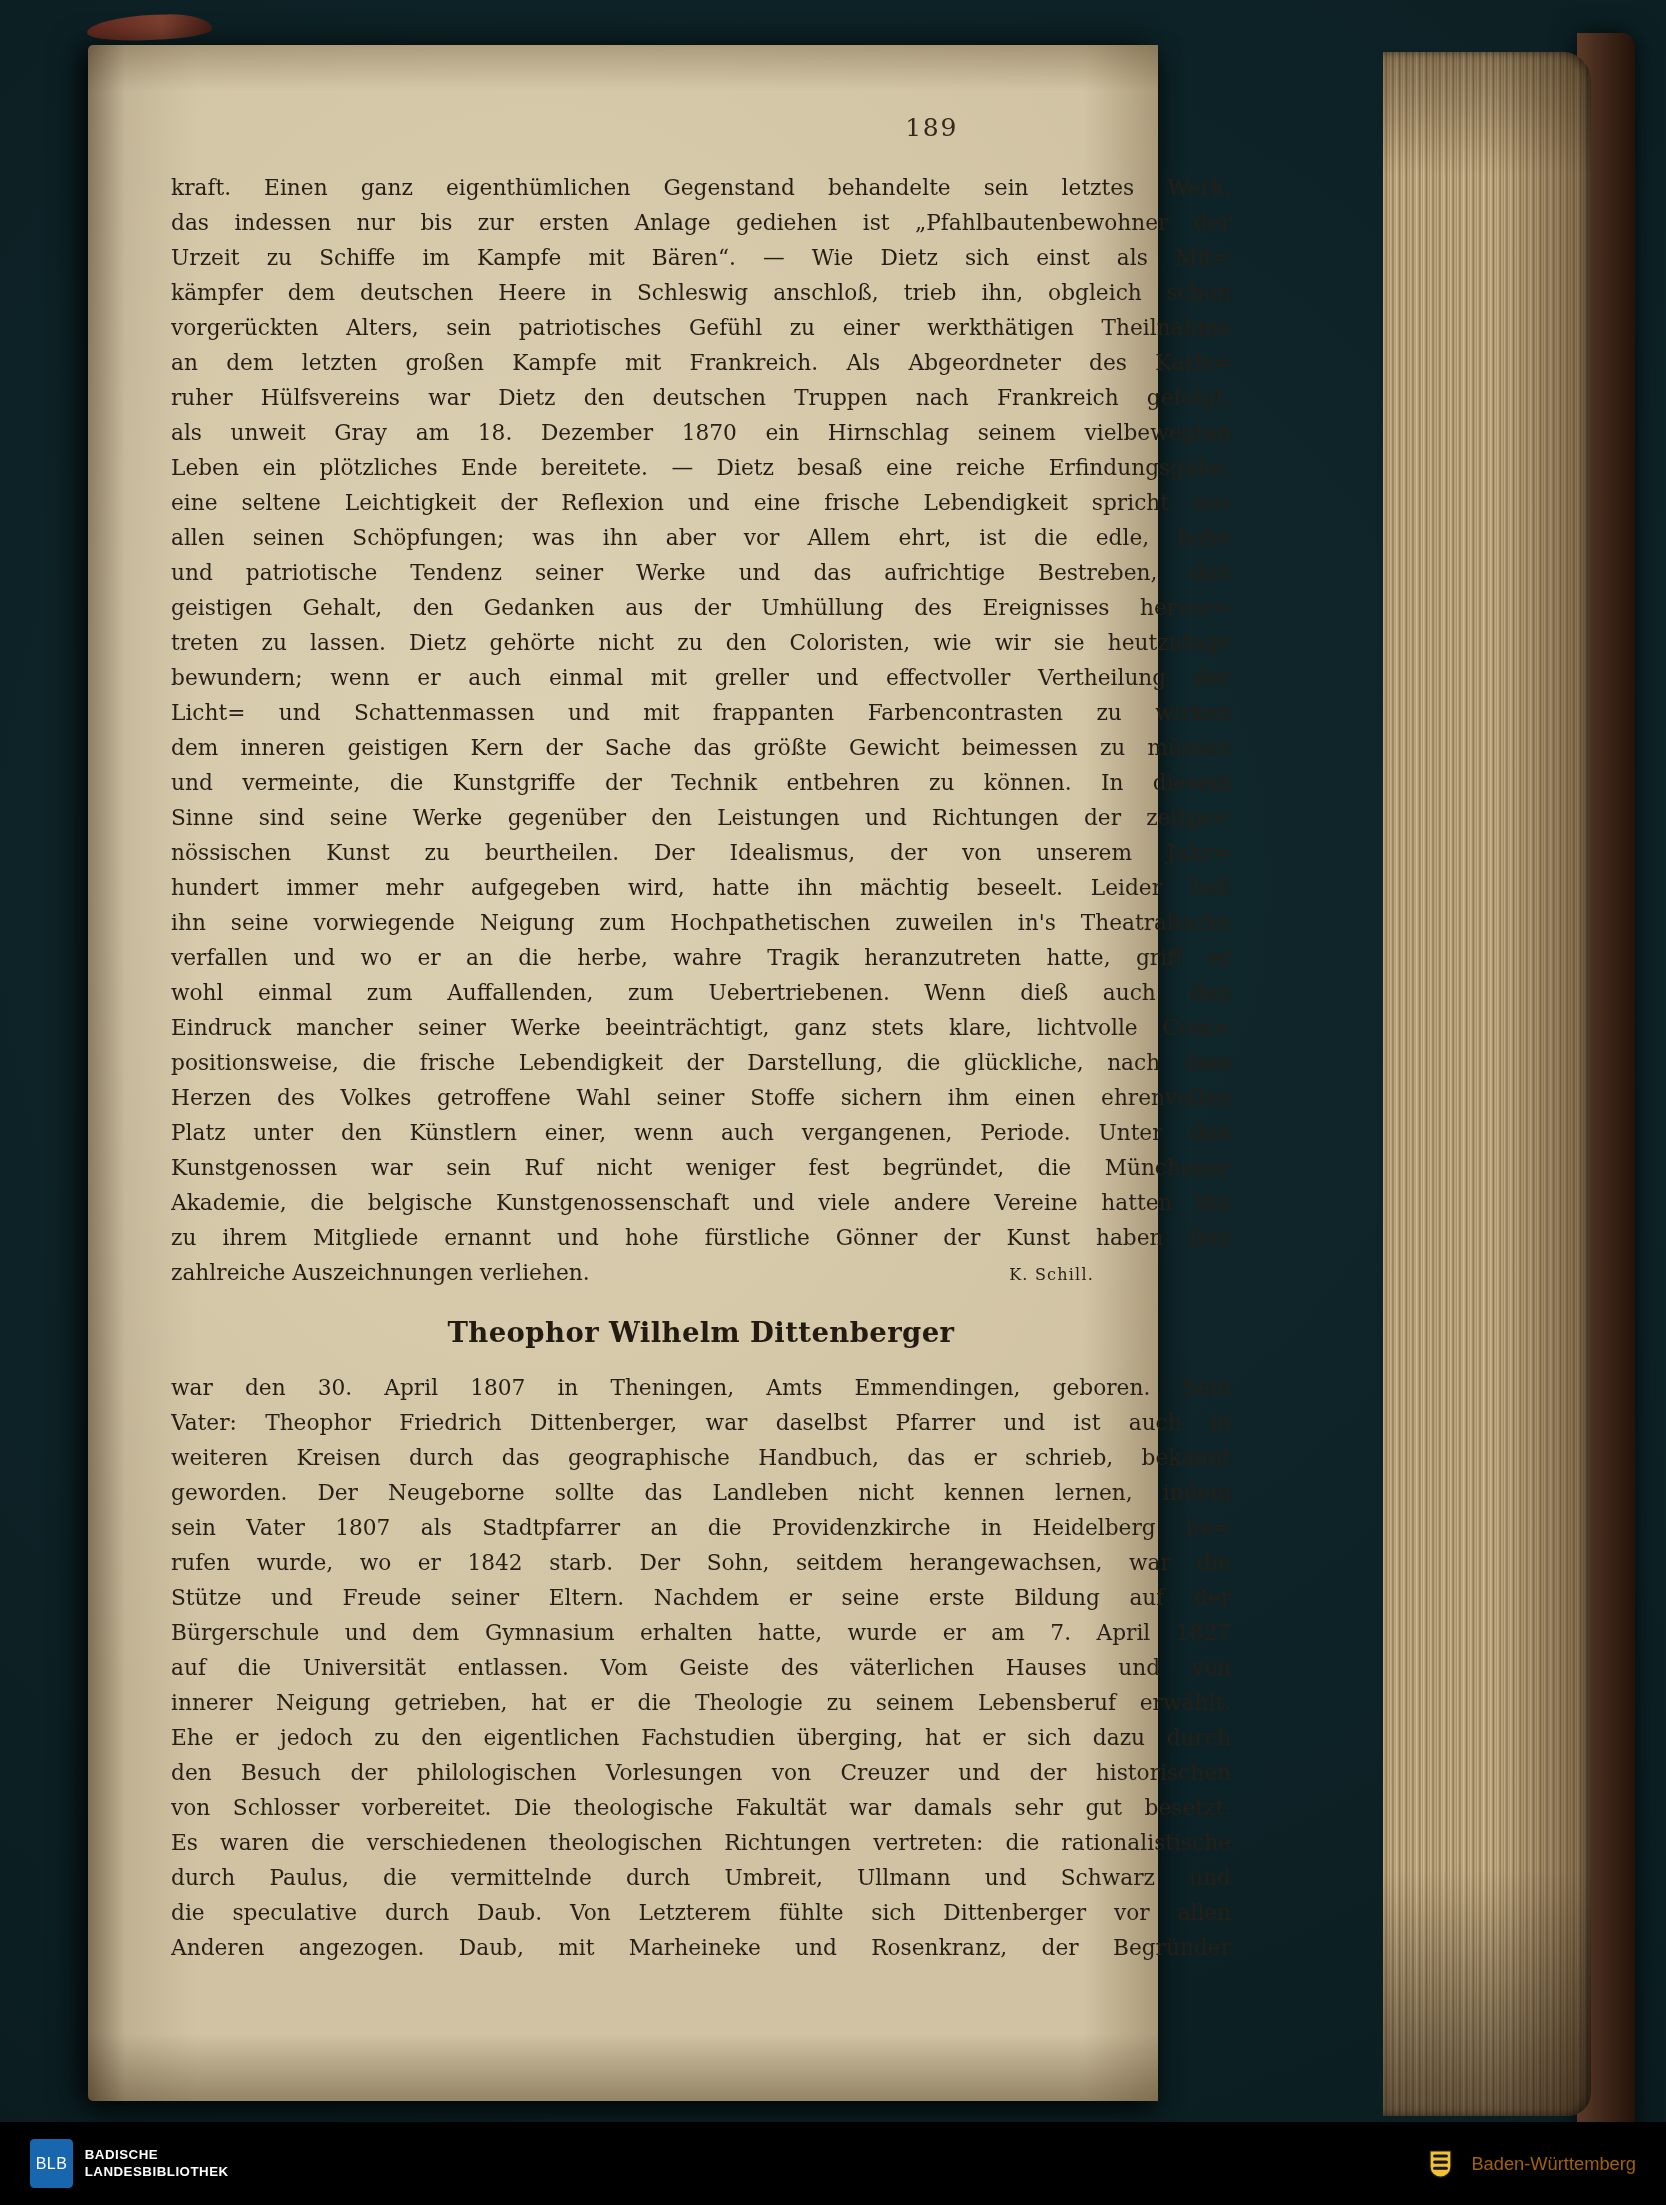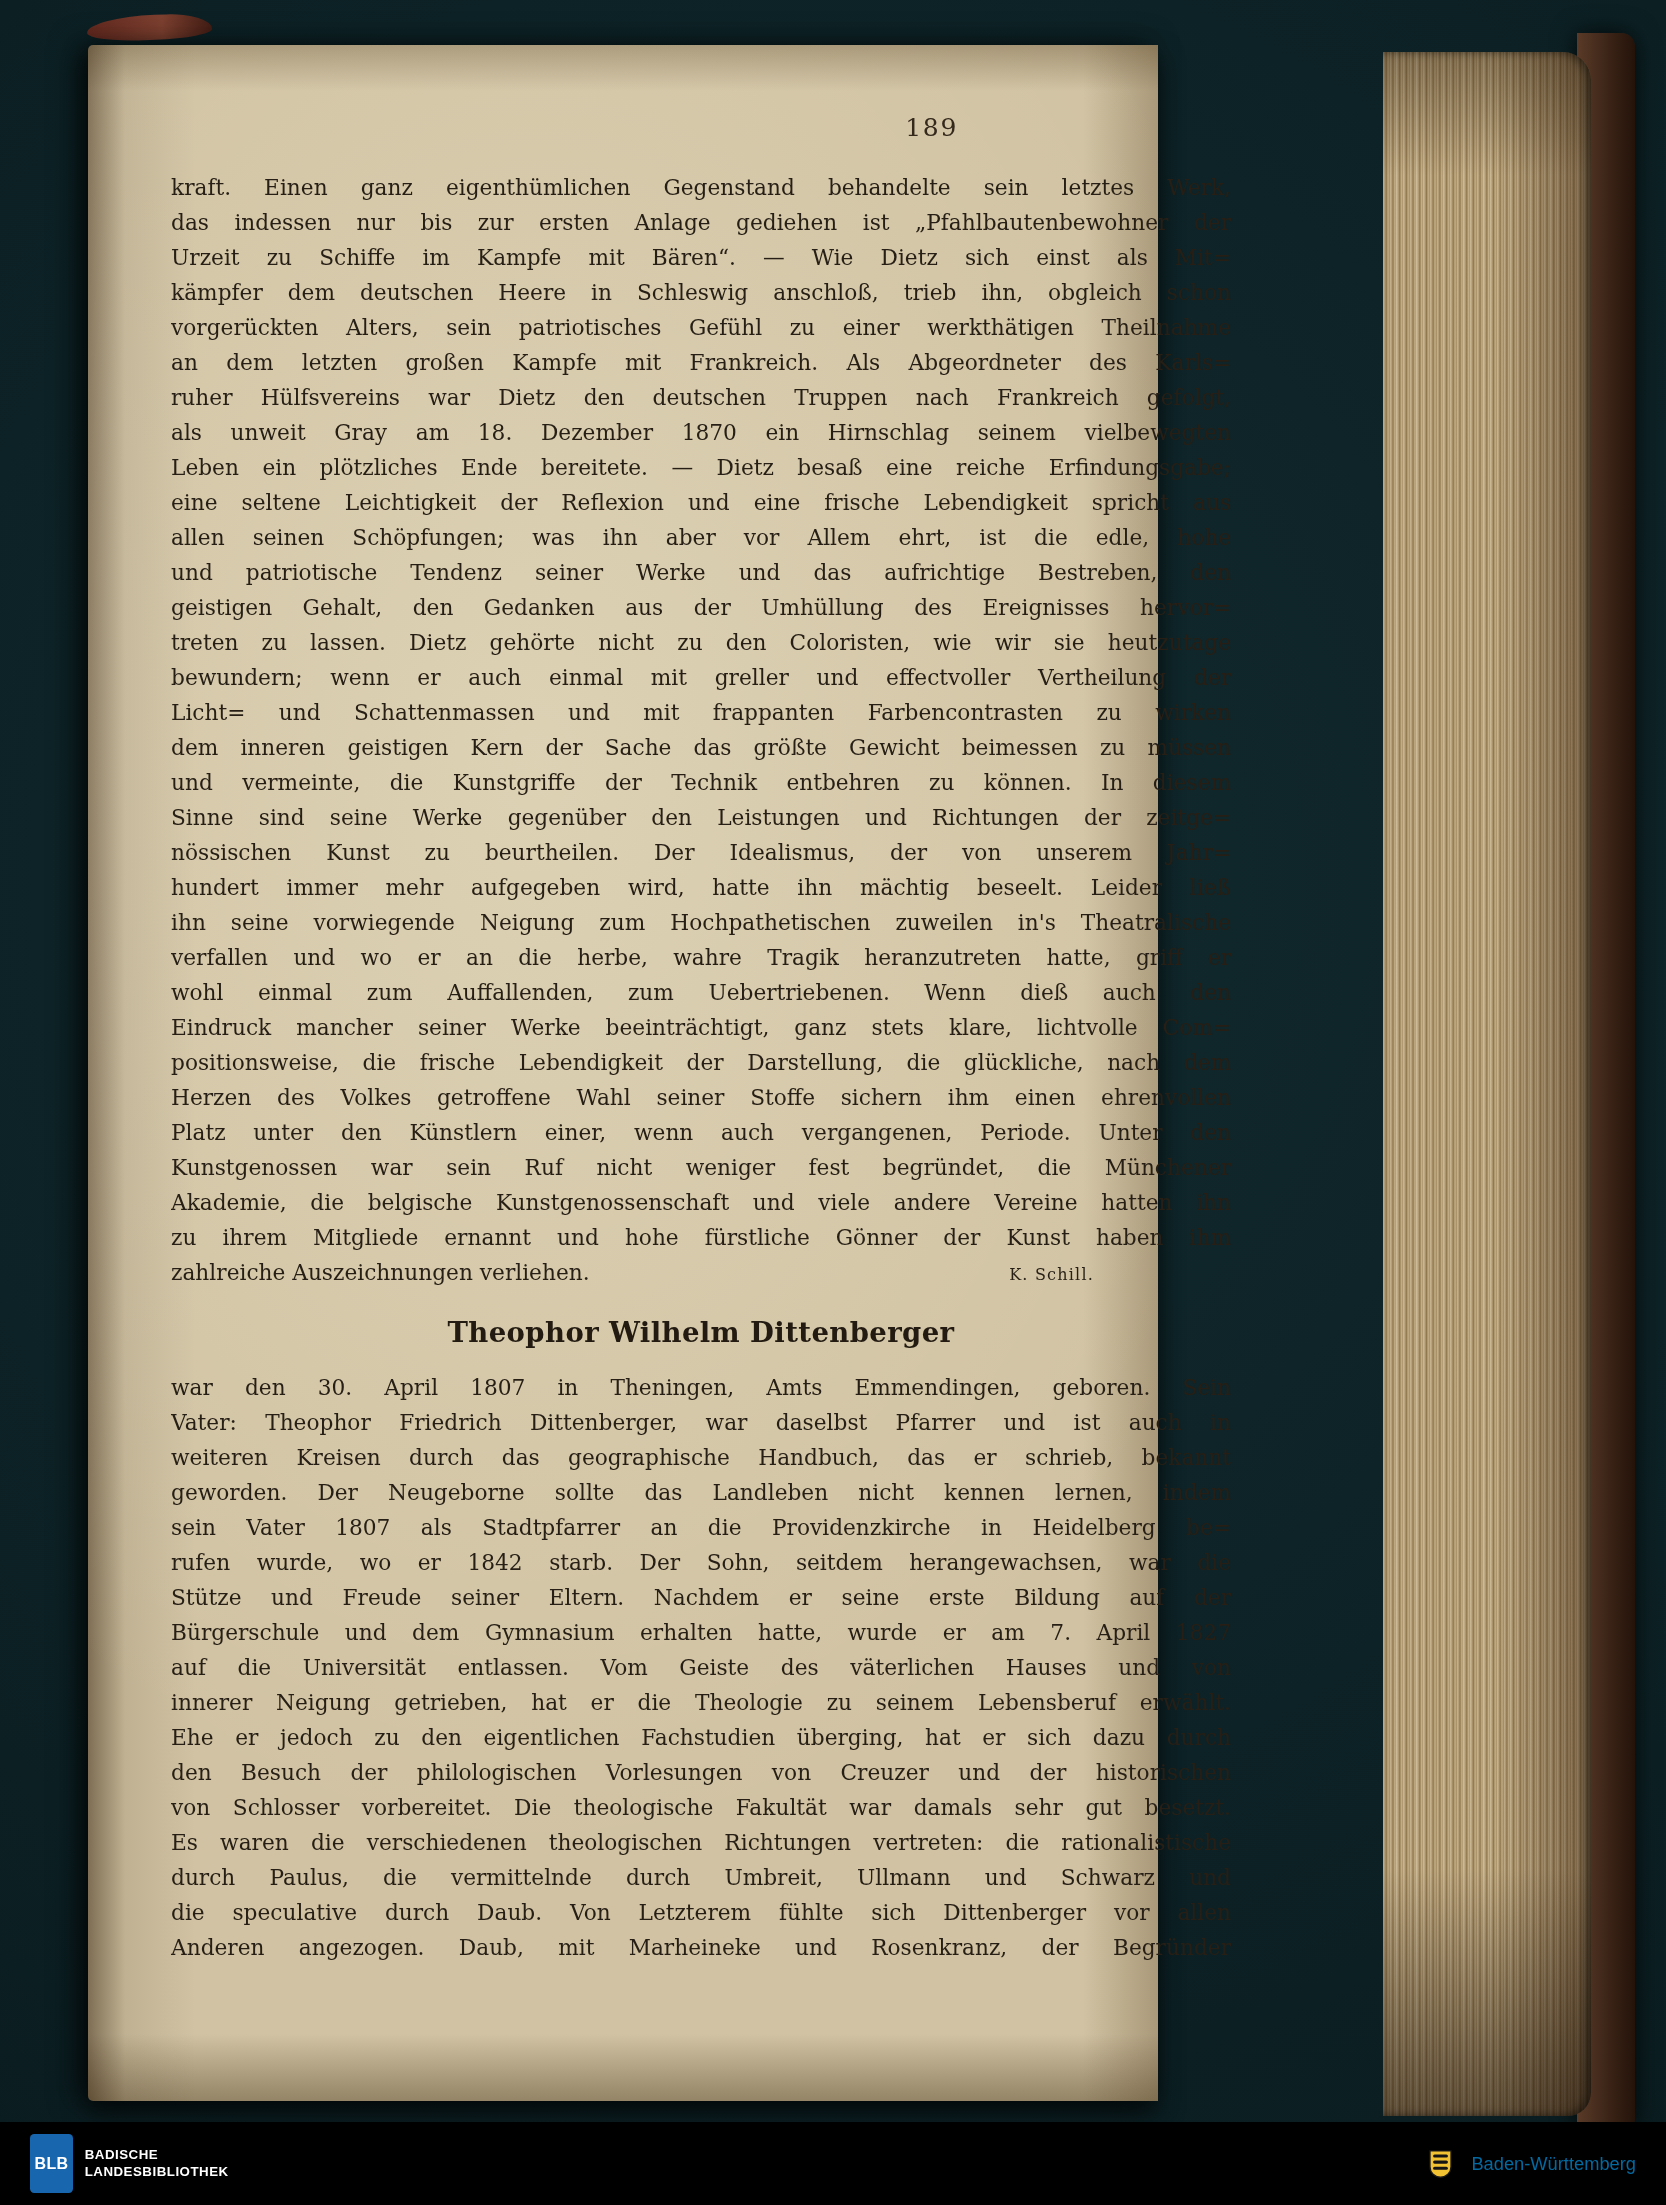--- a/index.html
+++ b/index.html
@@ -77,27 +77,27 @@
   
   .footer {
     position:absolute; left:0; bottom:0; width:1666px; height:83px;
     background:#000;
     display:flex; align-items:center; justify-content:space-between;
     padding:0 30px;
     font-family:"Liberation Sans", sans-serif;
   }
   .footer-left { display:flex; align-items:center; gap:11.7px; }
   .blb-logo {
-    width:43px; height:59px; border-radius:4.2px; background:#1766ae;
-    color:#fff; font-weight:bold; font-size:16px;
+    width:43px; height:49px; border-radius:4.2px; background:#1766ae;
+    color:#fff; font-weight:normal; font-size:16px;
     display:flex; align-items:center; justify-content:center;
     letter-spacing:0.4px;
   }
   .library-name { color:#fff; font-weight:bold; font-size:13.3px; line-height:16.7px; letter-spacing:0.5px; }
-  .footer-right { display:flex; align-items:center; gap:19px; color:#0369a1; font-size:18.3px; }
+  .footer-right { display:flex; align-items:center; gap:19px; color:#a16207; font-size:18.3px; }
   .coat-of-arms { display:block; }
 </style>
 </head>
 <body>
 
 <div class="scene">
 
   <div class="cover-edge"></div>
   <div class="page-stack"></div>
   <div class="headband"></div>

